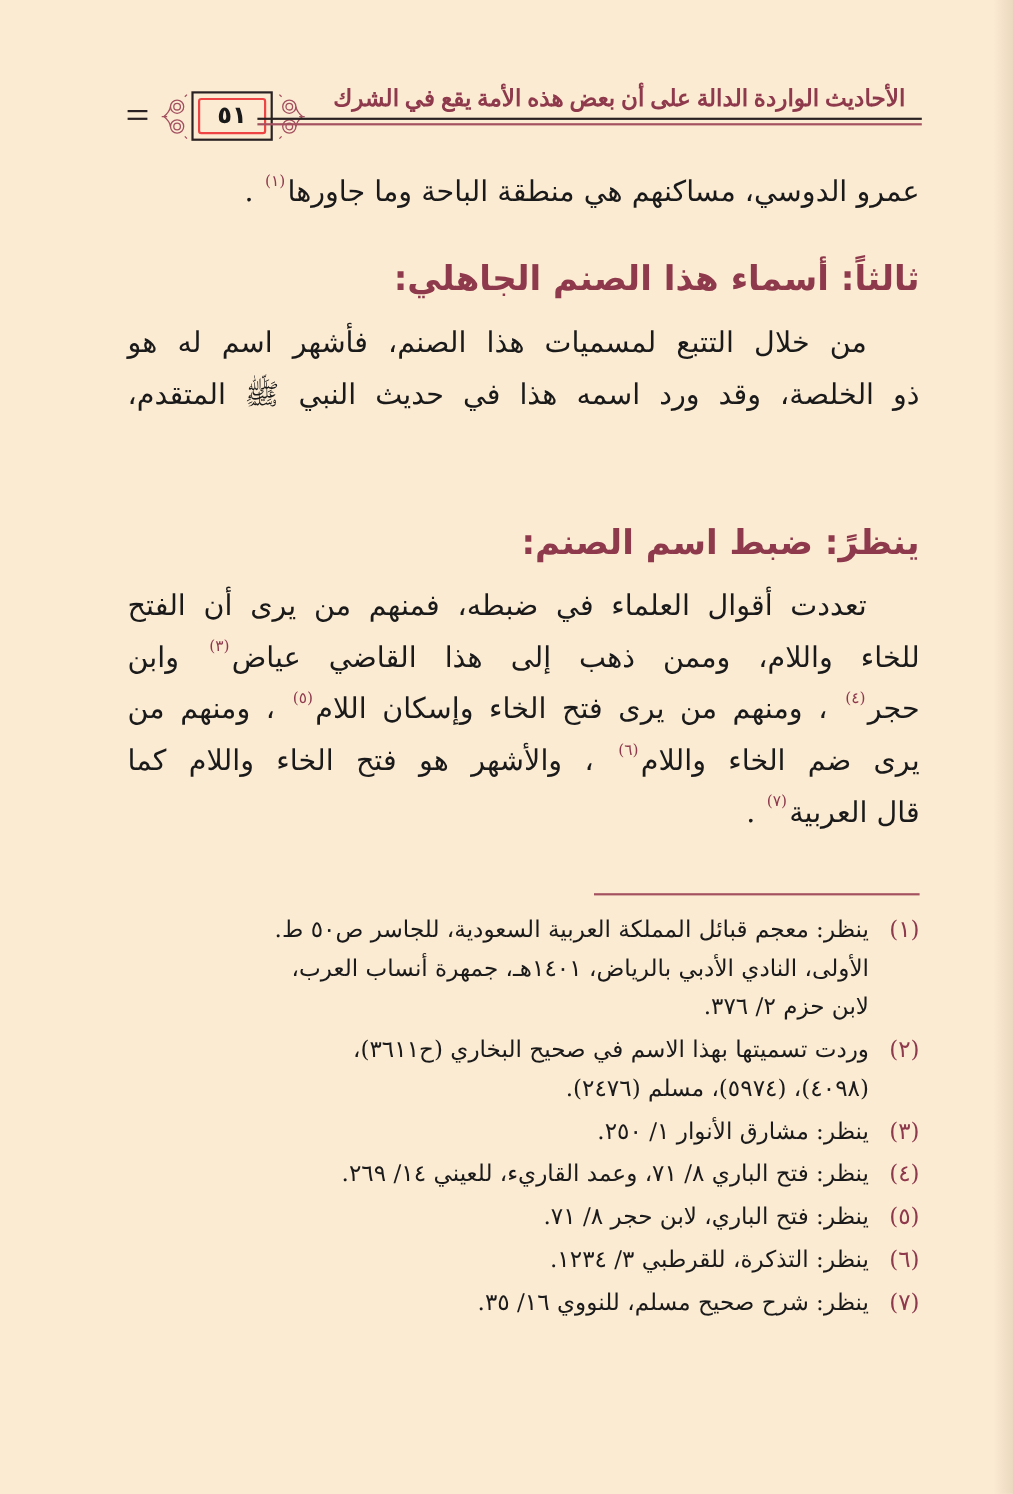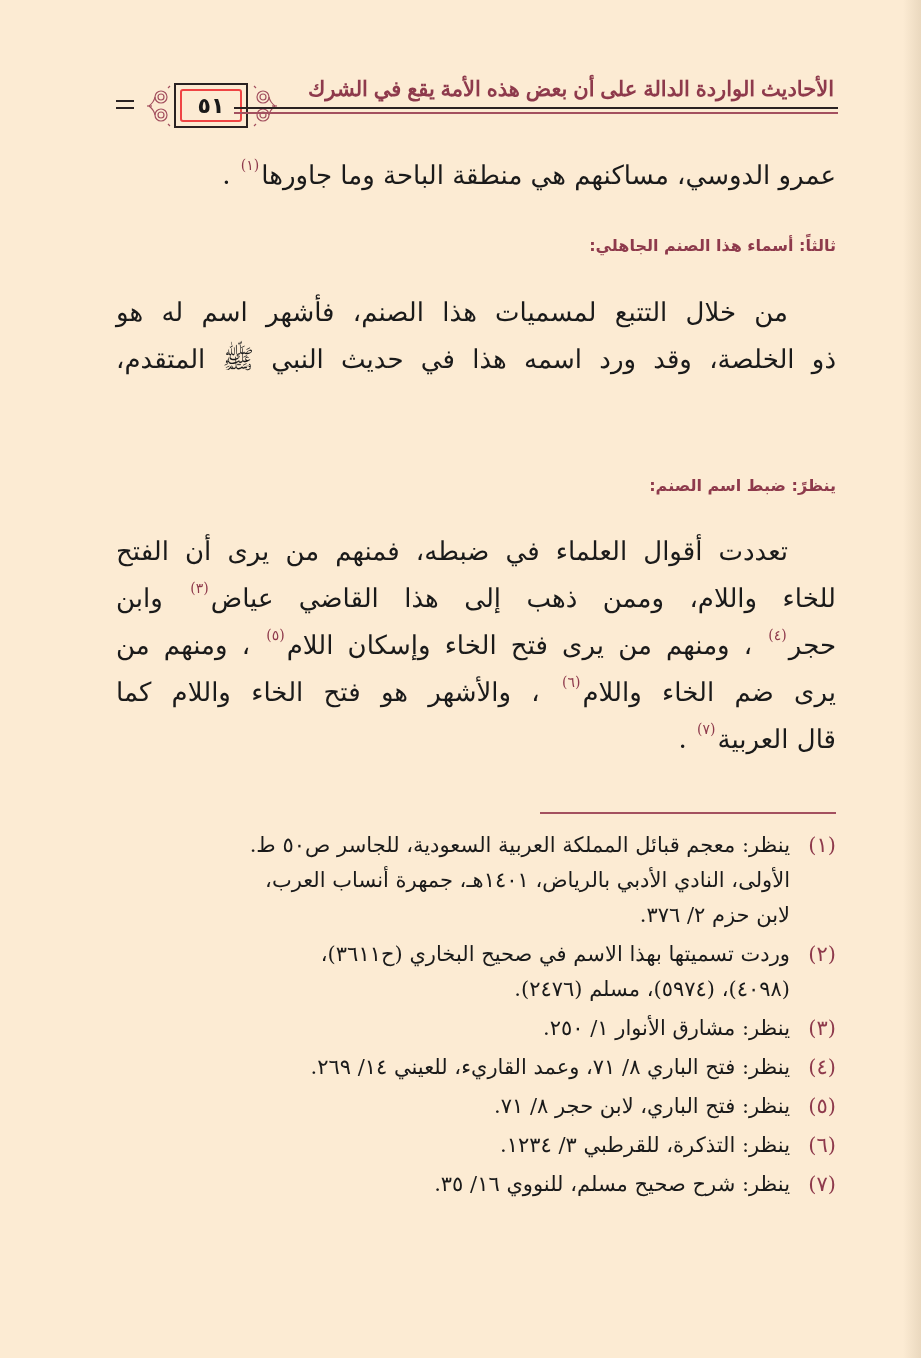--- a/index.html
+++ b/index.html
@@ -14,23 +14,23 @@
     }
     .page-shade {
       position: absolute; top: 0; right: 0; width: 18px; height: 1358px;
       background: linear-gradient(to right, rgba(0,0,0,0), rgba(180,160,130,0.25));
     }
     
     .running-header {
       position: absolute; top: 74px; left: 112px; width: 726px; height: 60px;
     }
     .header-title {
-      position: absolute; right: 4px; top: 0;
+      position: absolute; right: 15px; top: 0;
       direction: rtl;
-      font-family: Liberation Sans, sans-serif;
+      font-family: Liberation Serif, serif;
       font-weight: bold;
       font-size: 21px;
       color: #8e3a4c;
       white-space: nowrap;
       line-height: 30px;
     }
     .header-rule-top {
       position: absolute; top: 33px; left: 122px; right: 0;
       height: 2px; background: #2a2222;
     }
@@ -65,21 +65,21 @@
       font-size: 26px; line-height: 47px;
     }
     .text-line {
       display: block; white-space: nowrap; text-align-last: justify;
     }
     .text-line.last { text-align-last: right; }
     .heading {
       position: absolute; right: 85px;
       direction: rtl;
       font-family: "DejaVu Sans", "Liberation Sans", sans-serif;
-      font-weight: bold; font-size: 16px;
+      font-weight: bold; font-size: 31px;
       color: #8e3a4c; white-space: nowrap;
     }
     sup.fn-ref {
       font-size: 14px; color: #8e3a4c; vertical-align: 14px; line-height: 0;
       margin: 0 2px;
     }
     
     .footnote-rule {
       position: absolute; top: 812px; left: 540px; width: 296px; height: 2px;
       background: #a3505f;

